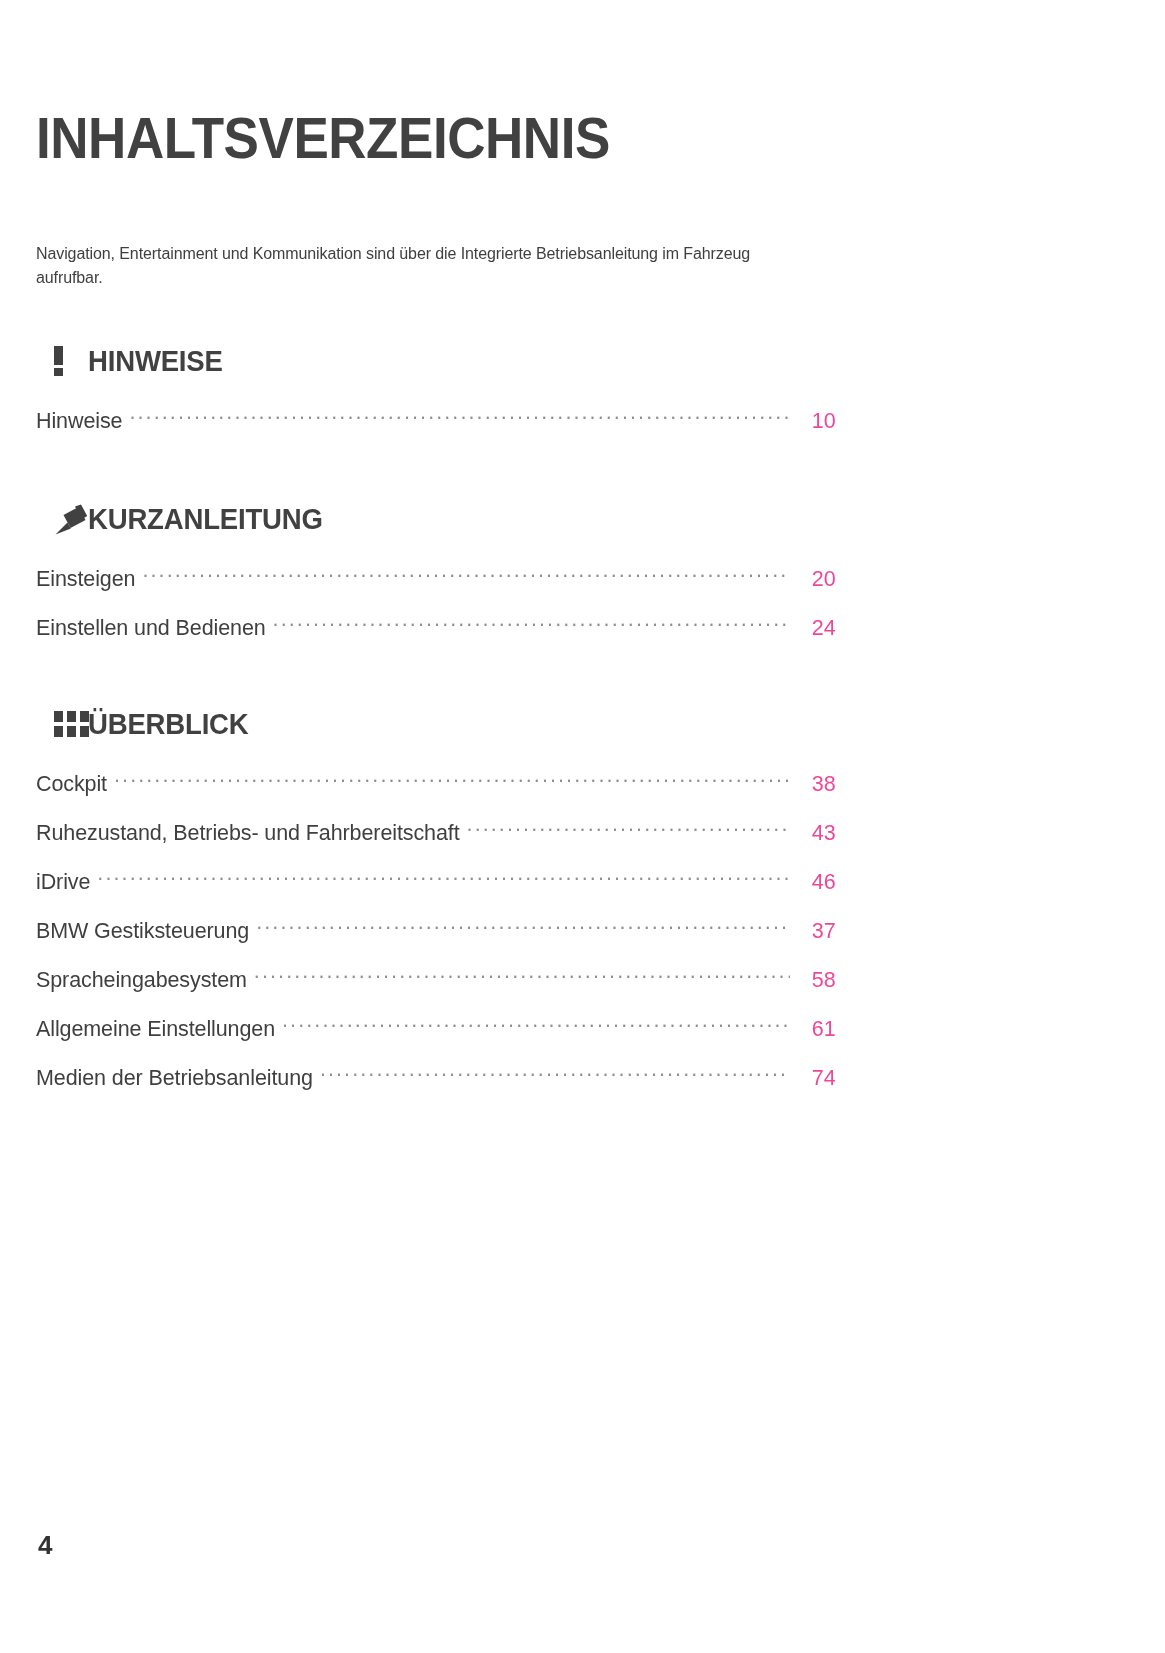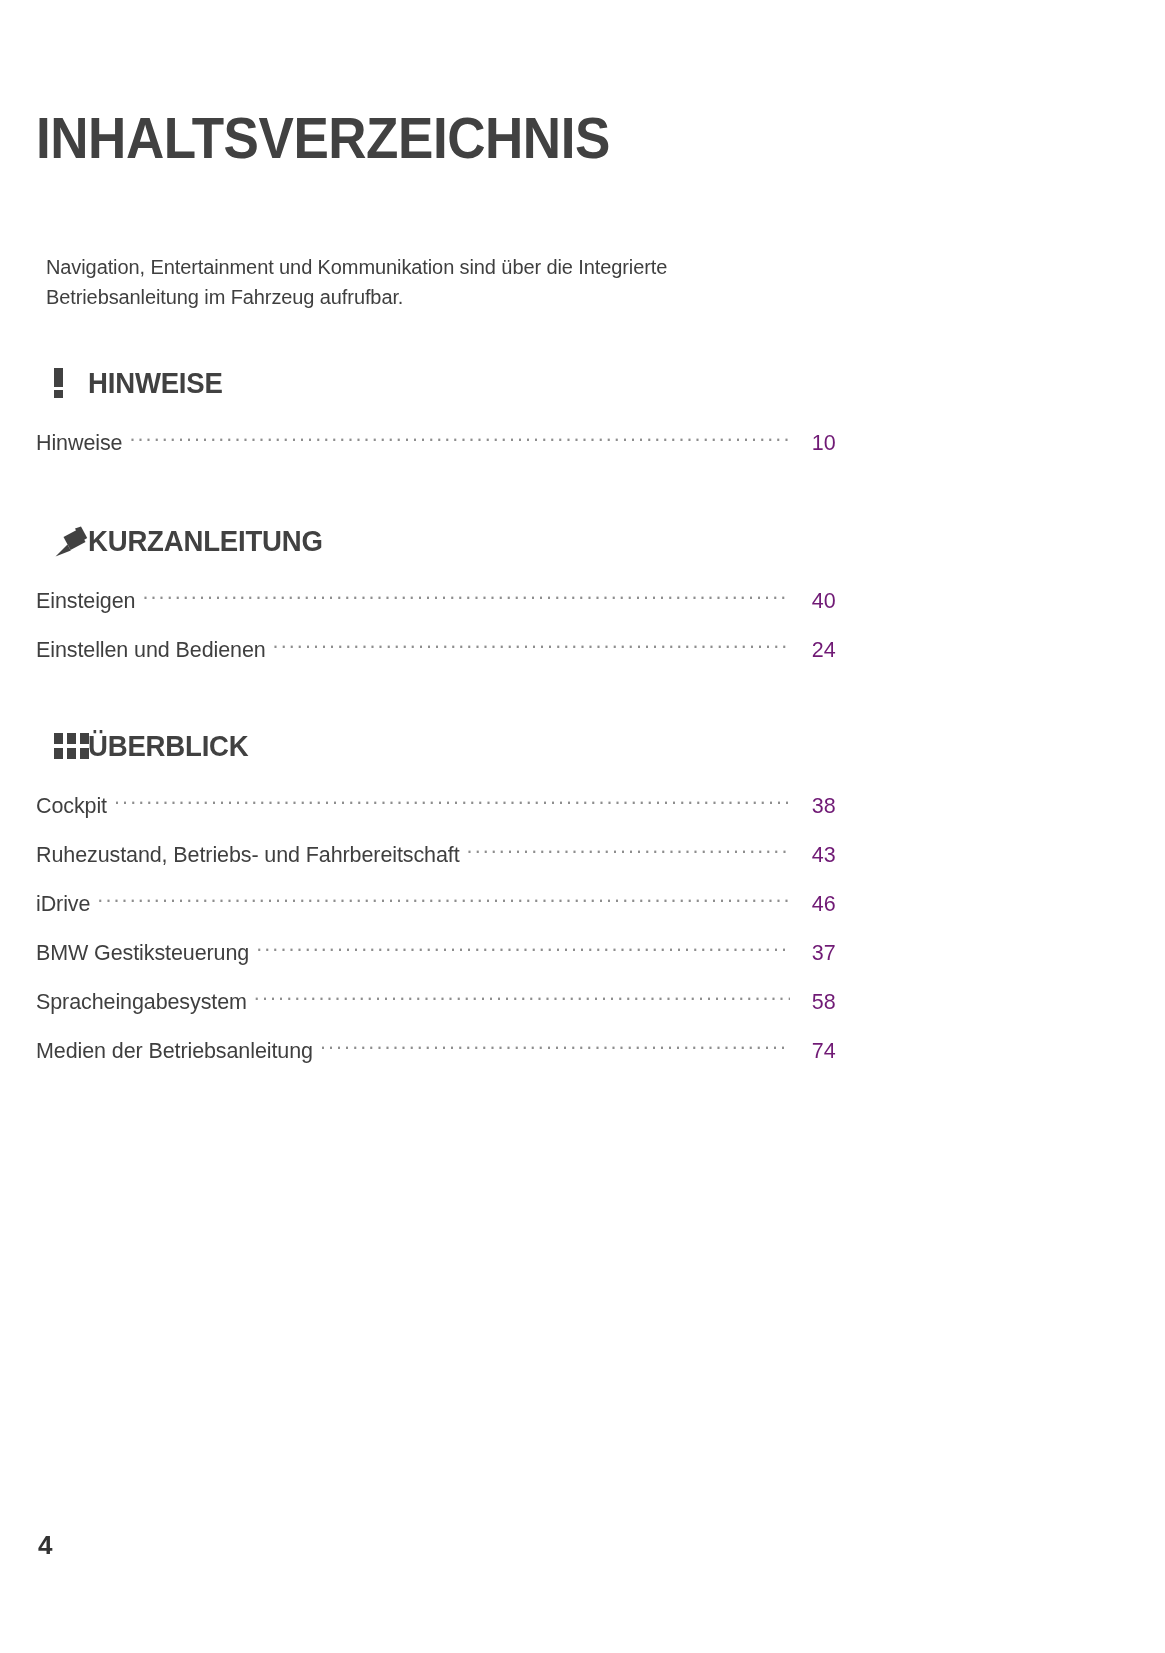--- a/index.html
+++ b/index.html
@@ -41,24 +41,24 @@
     font-weight: 700;
     letter-spacing: -0.5px;
     color: #414141;
     transform: scaleX(0.93);
     transform-origin: left center;
     white-space: nowrap;
   }
 
   
   .intro {
-    margin: 10px;
+    margin: 0;
     padding-top: 72px;
     width: 745px;
-    font-size: 20px;
+    font-size: 16px;
     line-height: 1.52;
     font-weight: 400;
     color: #3f3f3f;
     letter-spacing: -0.1px;
   }
 
   
   .section {
     margin: 0;
   }
@@ -156,21 +156,21 @@
     left: 0;
     bottom: 0.18em;
     font-size: 21.5px;
     letter-spacing: 2.1px;
     color: #8e8e8e;
     white-space: nowrap;
   }
   .toc-page {
     min-width: 40px;
     text-align: right;
-    color: #701a75;
+    color: #ec4899;
     font-size: 21.5px;
     letter-spacing: 0.2px;
   }
 
   
   .folio {
     position: absolute;
     left: 38px;
     top: 1530px;
     font-size: 26px;
@@ -218,21 +218,21 @@
             </g>
           </svg>
         </span>
         <span class="sec-title">KURZANLEITUNG</span>
       </div>
     </div>
     <ul class="toc-list">
       <li class="toc-row">
         <span class="toc-label">Einsteigen</span>
         <span class="toc-dots"></span>
-        <span class="toc-page">40</span>
+        <span class="toc-page">20</span>
       </li>
       <li class="toc-row">
         <span class="toc-label">Einstellen und Bedienen</span>
         <span class="toc-dots"></span>
         <span class="toc-page">24</span>
       </li>
     </ul>
 
     <div class="section sec-ueberblick">
       <div class="section-head">
@@ -269,20 +269,25 @@
         <span class="toc-label">BMW Gestiksteuerung</span>
         <span class="toc-dots"></span>
         <span class="toc-page">37</span>
       </li>
       <li class="toc-row">
         <span class="toc-label">Spracheingabesystem</span>
         <span class="toc-dots"></span>
         <span class="toc-page">58</span>
       </li>
       <li class="toc-row">
+        <span class="toc-label">Allgemeine Einstellungen</span>
+        <span class="toc-dots"></span>
+        <span class="toc-page">61</span>
+      </li>
+      <li class="toc-row">
         <span class="toc-label">Medien der Betriebsanleitung</span>
         <span class="toc-dots"></span>
         <span class="toc-page">74</span>
       </li>
     </ul>
 
   </div>
 
   <div class="folio">4</div>
 </div>

